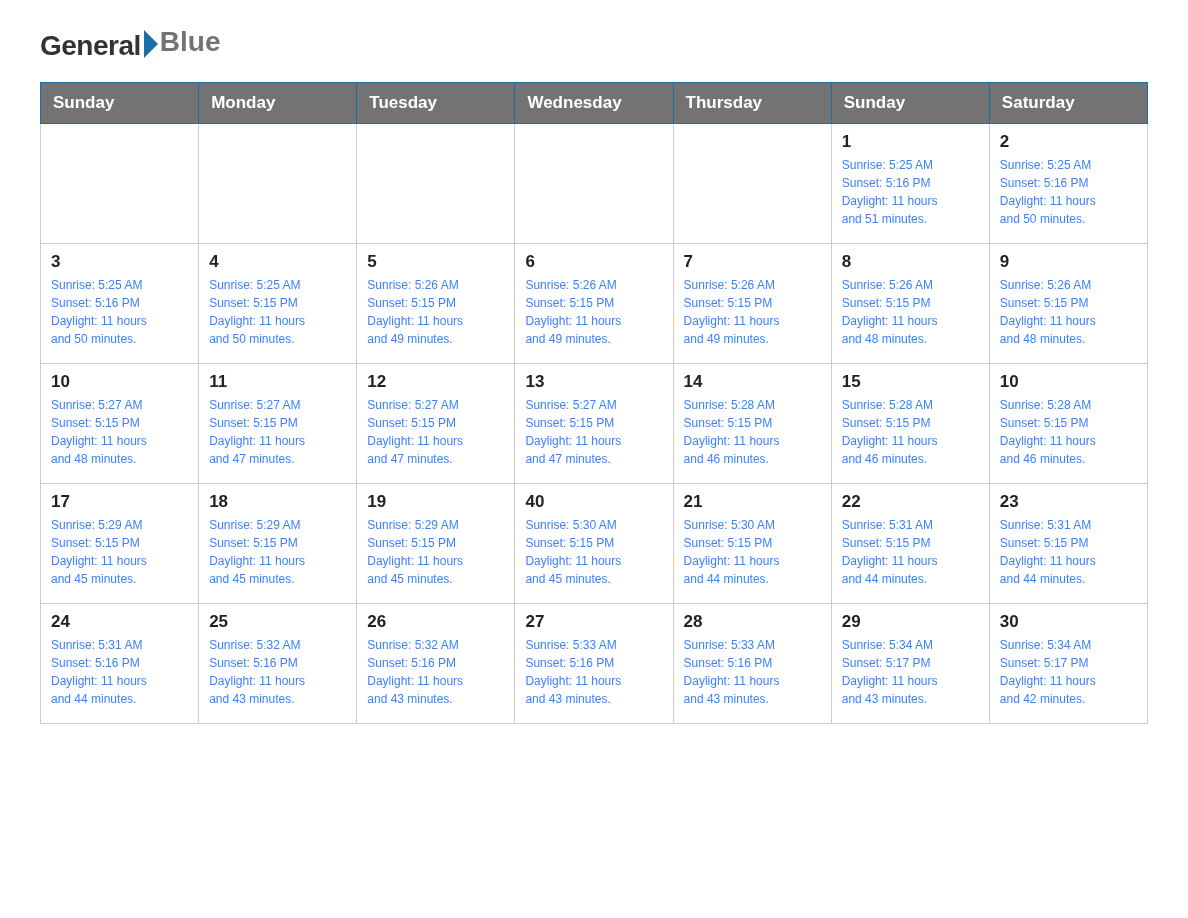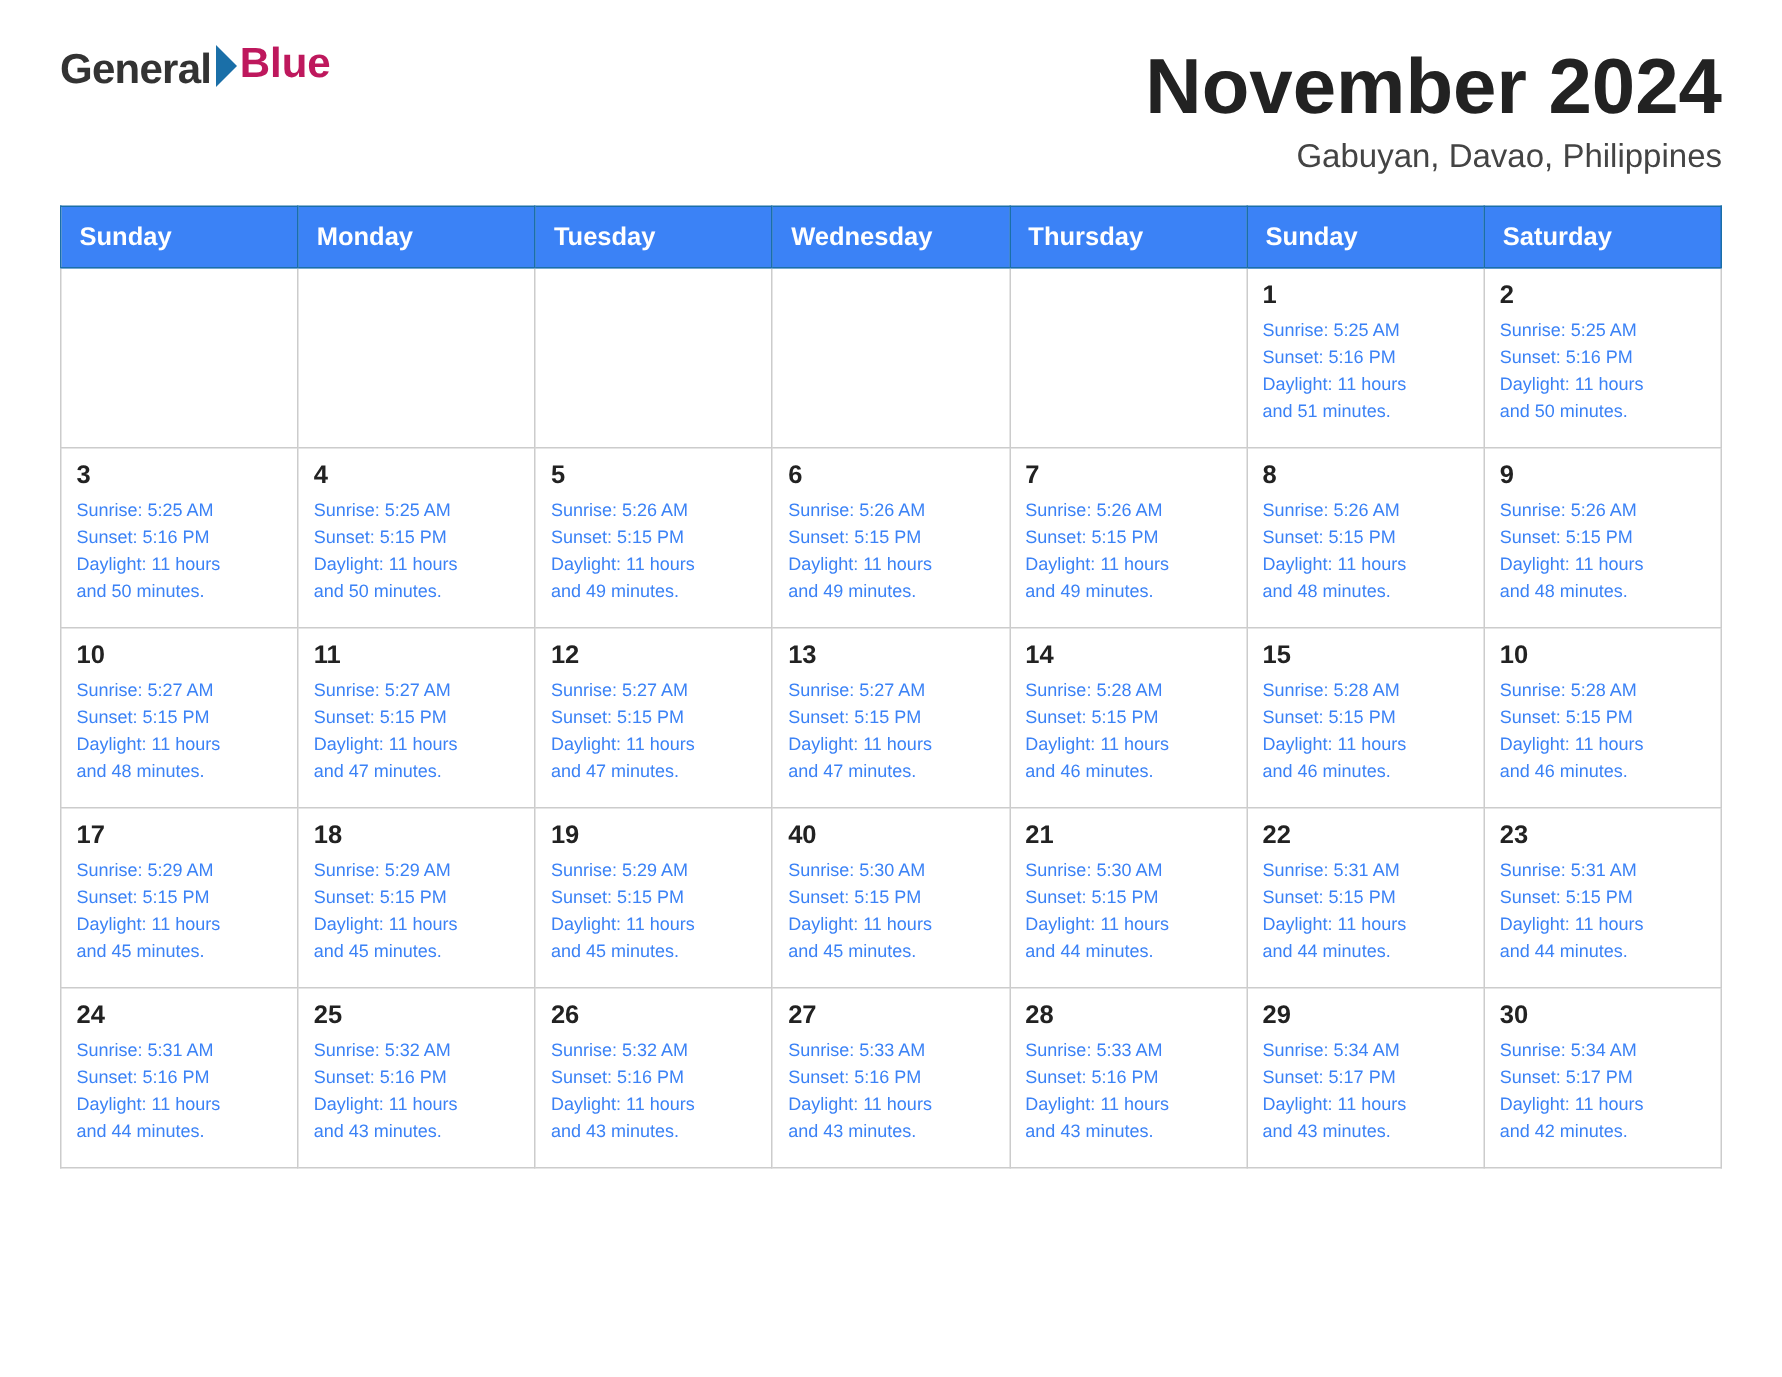--- a/index.html
+++ b/index.html
@@ -36,21 +36,21 @@
       height: 0;
       border-left: 14px solid #1a6fa8;
       border-top: 14px solid transparent;
       border-bottom: 14px solid transparent;
       margin-left: 3px;
       margin-top: -4px;
     }
     .logo-blue {
       font-size: 28px;
       font-weight: bold;
-      color: #be185d;
+      color: #737373;
       margin-top: -4px;
       margin-left: 2px;
     }
     .title-section {
       text-align: right;
     }
     .month-title {
       font-size: 52px;
       font-weight: bold;
       color: #222;
@@ -60,21 +60,21 @@
       font-size: 22px;
       color: #444;
       margin-top: 4px;
     }
     .calendar {
       width: 100%;
       border-collapse: collapse;
       border: 1px solid #aaa;
     }
     .calendar th {
-      background-color: #3b82f6;
+      background-color: #737373;
       color: #fff;
       font-size: 17px;
       font-weight: bold;
       padding: 10px 12px;
       text-align: left;
       border: 1px solid #1a6fa8;
     }
     .calendar td {
       vertical-align: top;
       padding: 8px 10px;
@@ -106,24 +106,20 @@
 </head>
 <body>
 
 <div class="header">
   <div class="logo">
     <div class="logo-top">
       <span class="logo-general">General</span>
       <div class="logo-triangle"></div>
     </div>
     <span class="logo-blue">Blue</span>
-  </div>
-  <div class="title-section">
-    <div class="month-title">November 2024</div>
-    <div class="location">Gabuyan, Davao, Philippines</div>
   </div>
 </div>
 
 <table class="calendar">
   <thead>
     <tr>
     <th>Sunday</th>
         <th>Monday</th>
         <th>Tuesday</th>
         <th>Wednesday</th>

